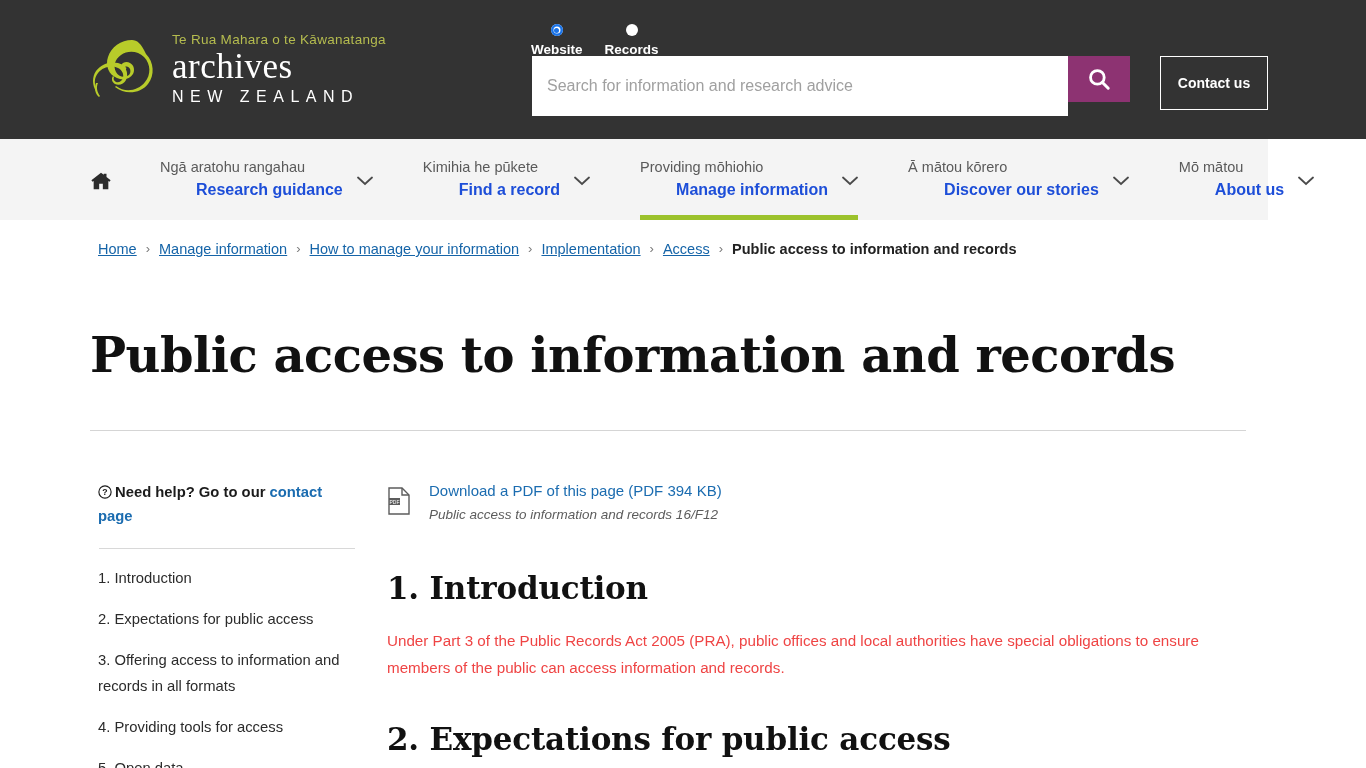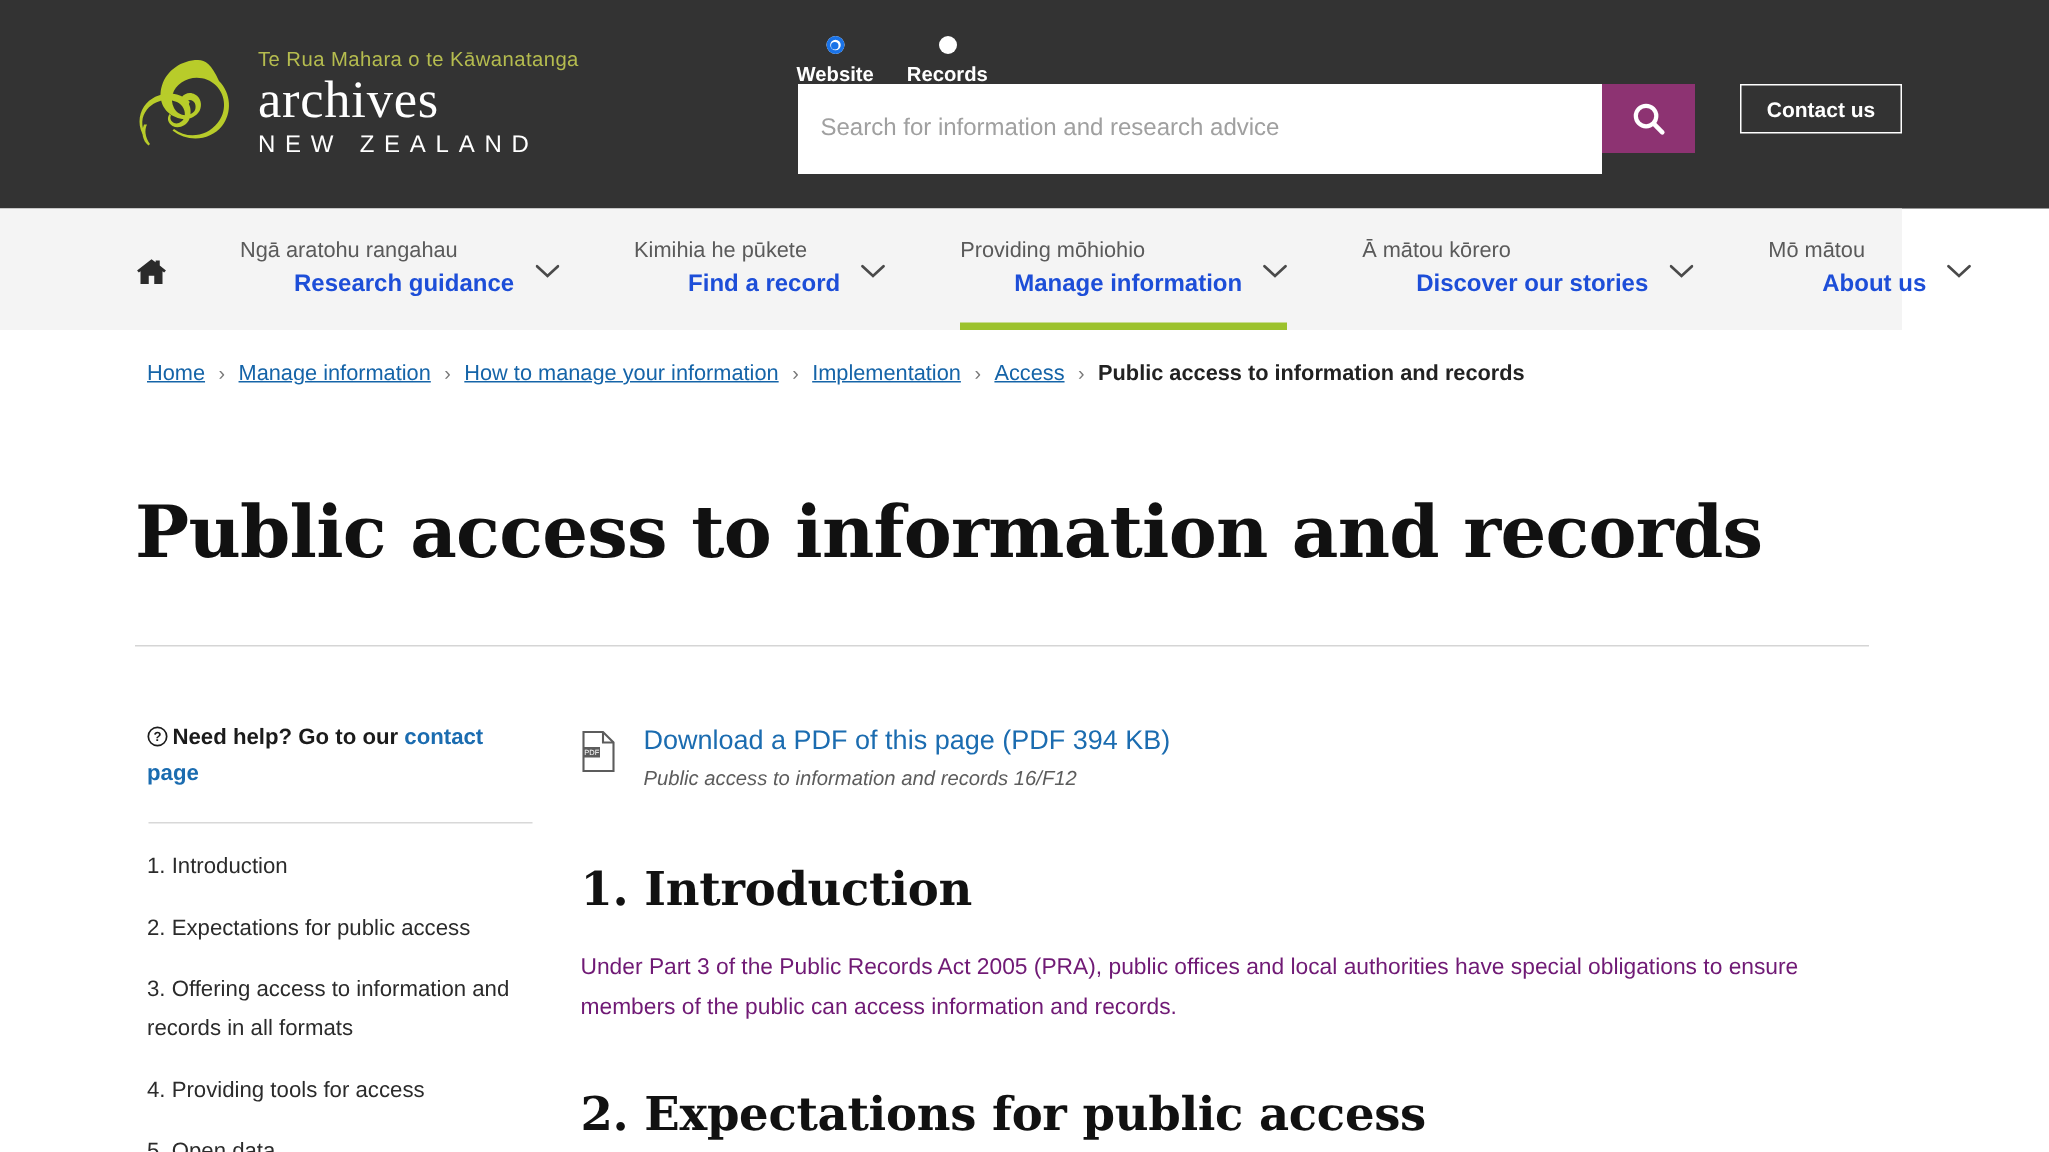--- a/index.html
+++ b/index.html
@@ -146,21 +146,21 @@
     display: flex;
     align-items: center;
     justify-content: center;
   }
 
   .contact-btn {
     position: absolute;
     left: 1160px;
     top: 56px;
     width: 108px;
-    height: 33px;
+    height: 54px;
     border: 1.5px solid #ffffff;
     background: transparent;
     color: #ffffff;
     font-size: 14px;
     font-weight: bold;
     font-family: "Liberation Sans", sans-serif;
     cursor: pointer;
   }
 
   
@@ -322,21 +322,21 @@
     width: 870px;
   }
   .pdf-row {
     display: flex;
     align-items: flex-start;
     gap: 18px;
   }
   .pdf-icon { flex: none; margin-top: 6px; }
   .pdf-link {
     display: block;
-    font-size: 18px;
+    font-size: 15px;
     color: #1b6cb0;
     text-decoration: none;
     line-height: 1.35;
     cursor: pointer;
   }
   .pdf-sub {
     display: block;
     font-size: 13.5px;
     color: #5c5c5c;
     font-style: italic;
@@ -347,21 +347,21 @@
     font-family: "DejaVu Serif", serif;
     font-weight: bold;
     font-size: 31px;
     color: #111111;
     letter-spacing: -0.2px;
     line-height: 1.25;
   }
   .sec1 { margin-top: 45px; }
   .body-p {
     font-size: 15.2px;
-    color: #701a75;
+    color: #ef4444;
     line-height: 1.78;
     margin-top: 19px;
     max-width: 866px;
   }
   .sec2 { margin-top: 39px; }
 </style>
 </head>
 <body>
 
 <div class="header">

